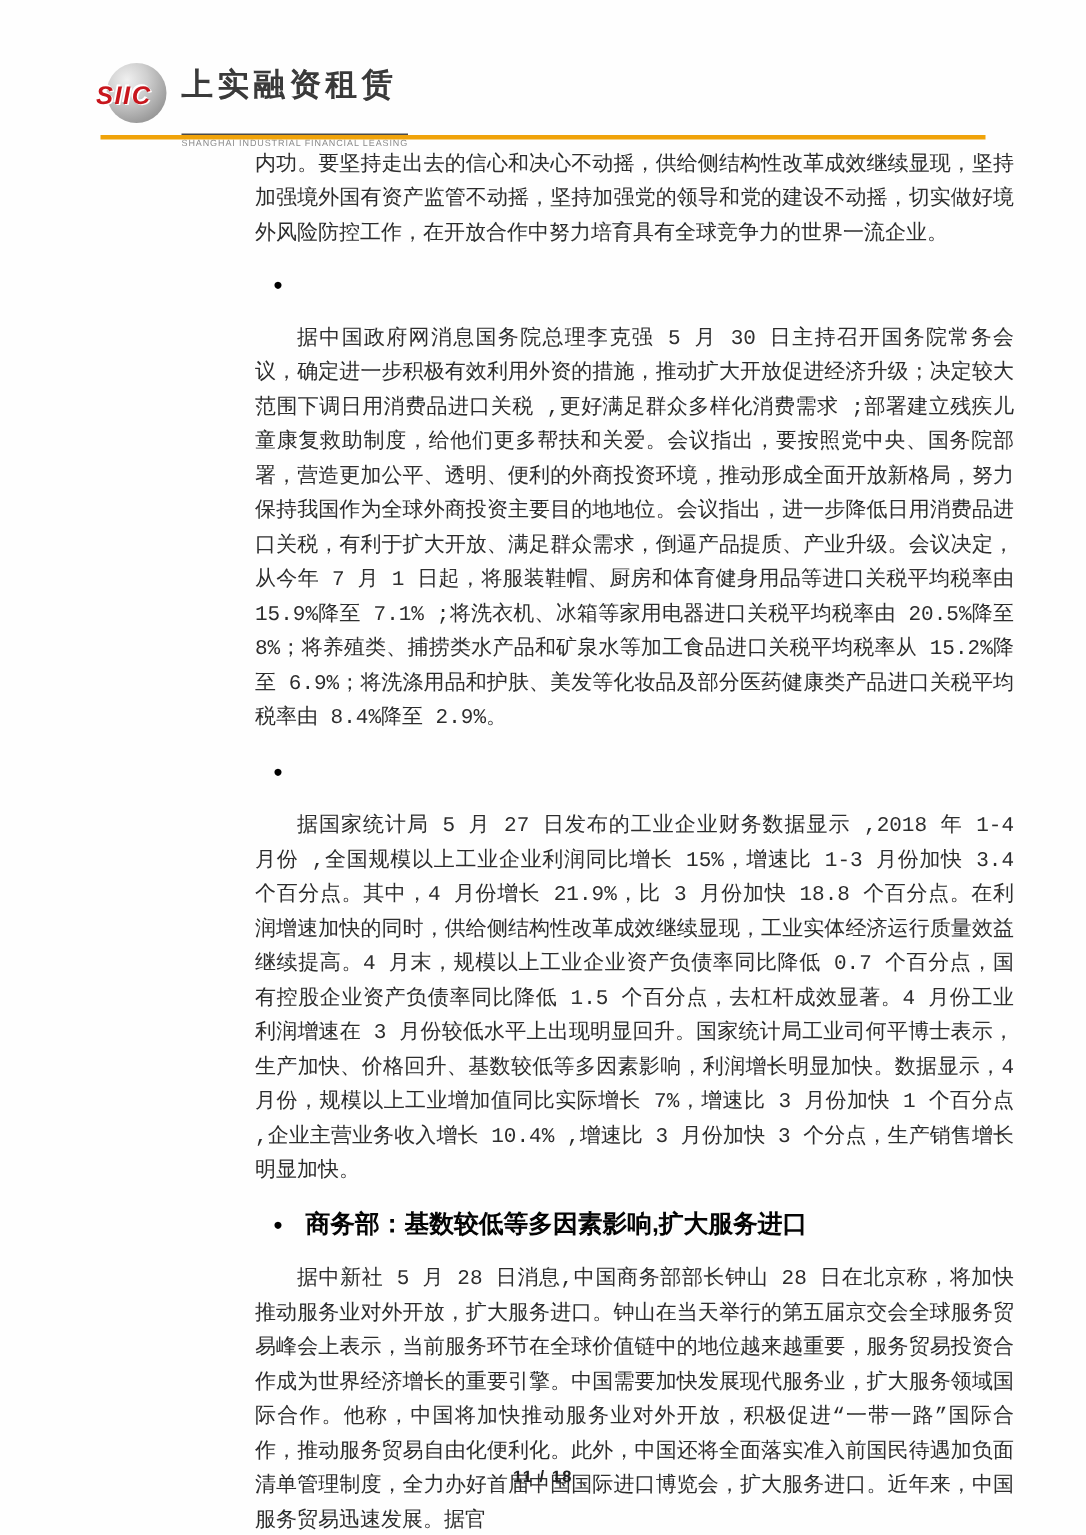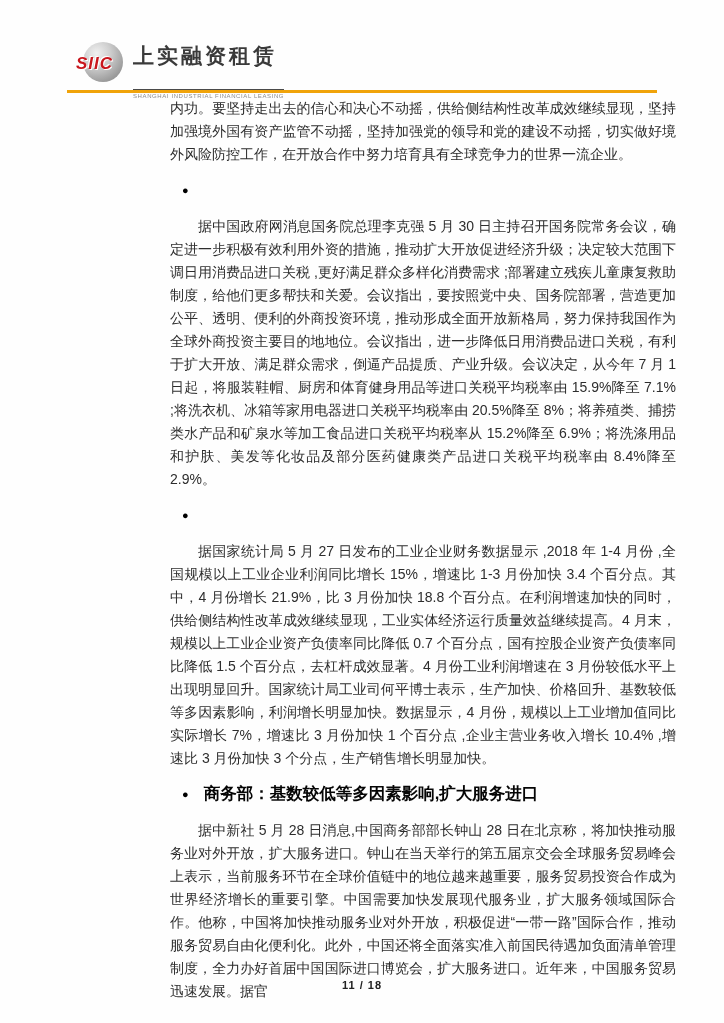--- a/index.html
+++ b/index.html
@@ -17,21 +17,20 @@
   }
 
   
   .header {
     position: absolute;
     left: 68px;
     top: 42px;
     display: flex;
     align-items: flex-start;
     gap: 9px;
-    margin-left: 12px;
   }
   .logo-mark {
     position: relative;
     width: 44px;
     height: 40px;
     flex: 0 0 auto;
   }
   .logo-sphere {
     position: absolute;
     left: 3px;
@@ -86,21 +85,21 @@
     left: 170px;
     top: 97px;
     width: 506px;
     font-size: 14px;
     line-height: 23px;
     color: #2d2d2d;
     text-align: justify;
     text-justify: inter-ideograph;
   }
   .para { margin: 0; }
-  .para.indent { text-indent: 2em; }
+  .para.indent { text-indent: 2em; font-family: Liberation Mono, monospace; }
 
   .section-heading {
     display: flex;
     align-items: center;
     gap: 15px;
     padding-left: 12px;
     margin: 12px 0 14px 0;
     font-size: 16.5px;
     font-weight: bold;
     color: #050505;

